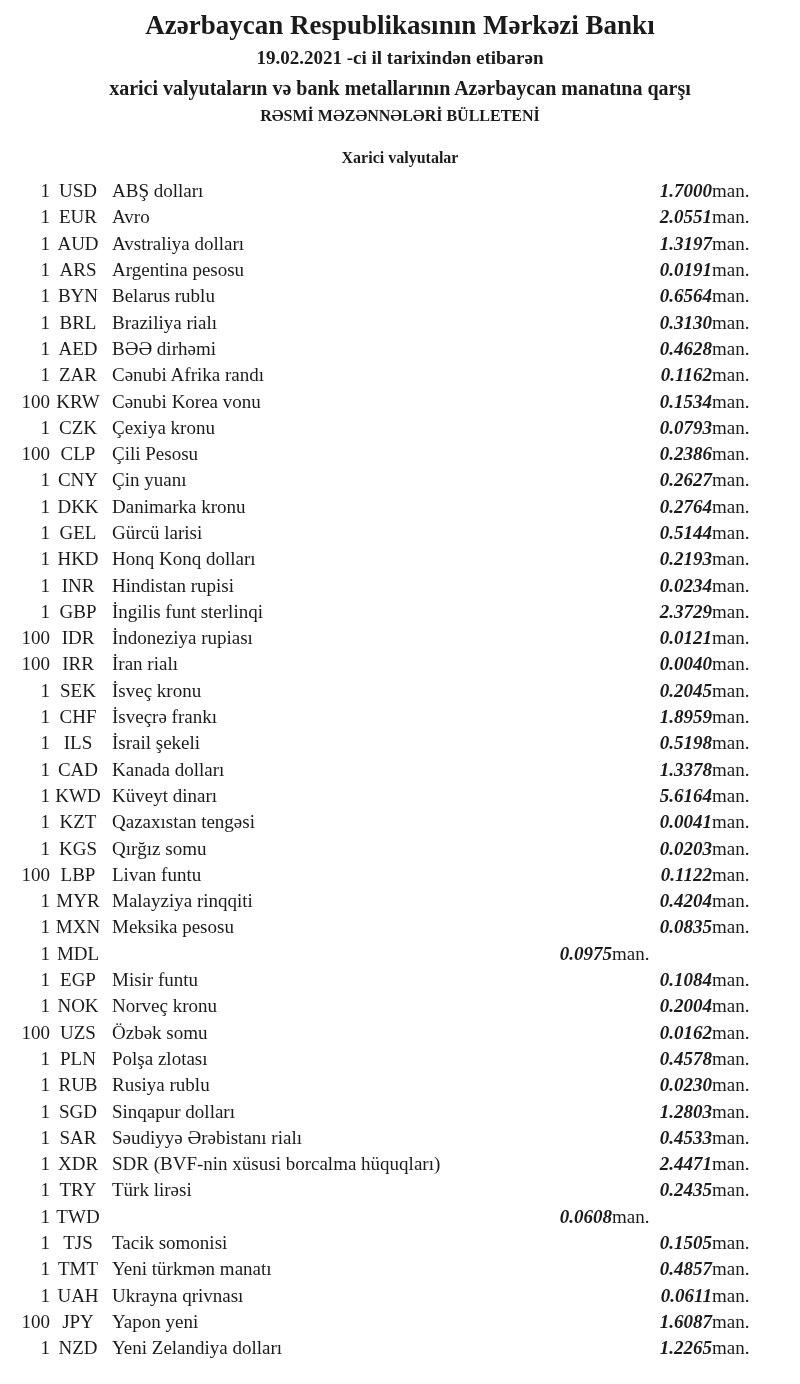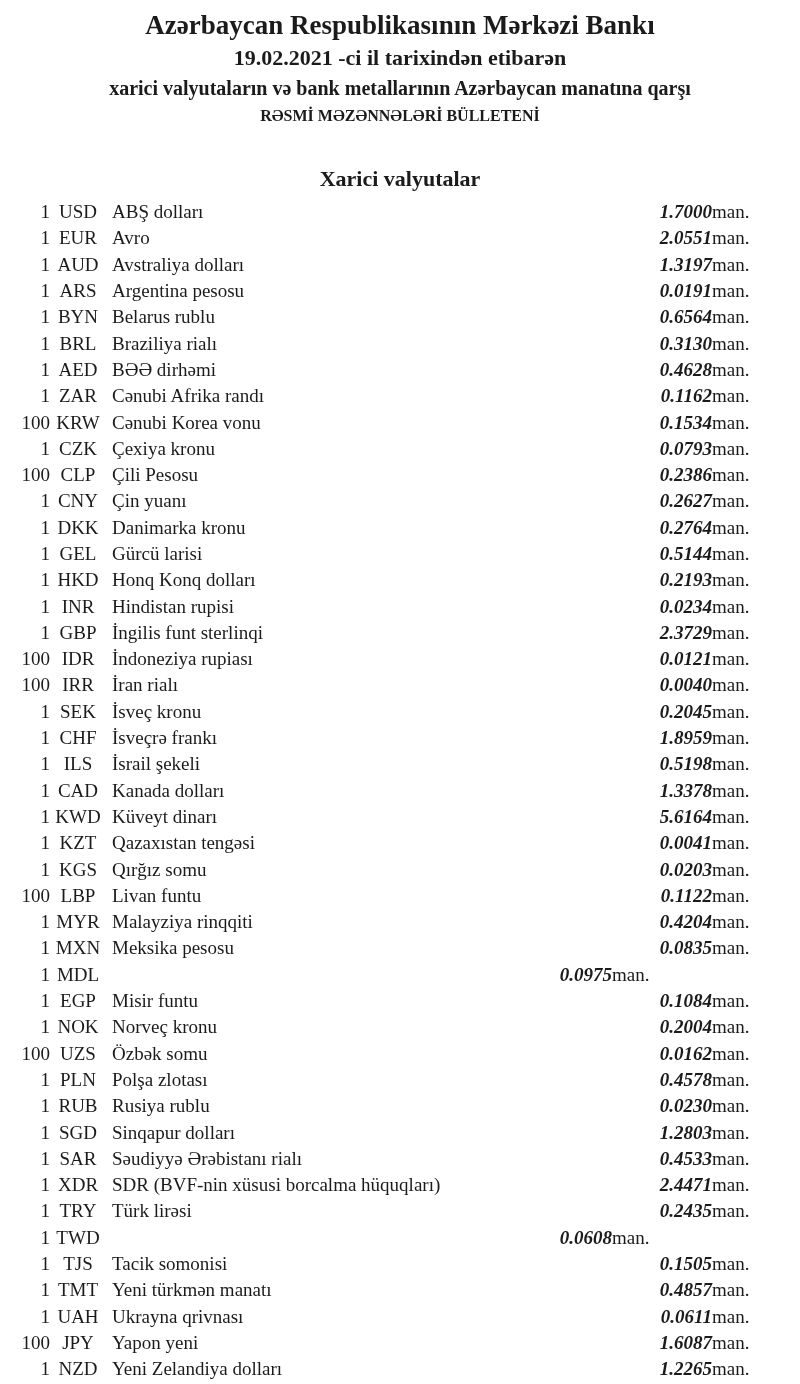--- a/index.html
+++ b/index.html
@@ -18,39 +18,39 @@
   }
   .doc-header { text-align: center; }
   .doc-title {
     margin-top: 10px;
     font-size: 27px;
     line-height: 30px;
     font-weight: bold;
   }
   .doc-date {
     margin-top: 4px;
-    font-size: 22px;
+    font-size: 19px;
     line-height: 28px;
     font-weight: bold;
   }
   .doc-subtitle {
     margin-top: 2px;
     font-size: 20px;
     line-height: 28px;
     font-weight: bold;
   }
   .doc-bulletin {
     font-size: 16px;
     line-height: 28px;
     font-weight: bold;
   }
   .section-title {
-    margin-top: 36px;
+    margin-top: 15px;
     text-align: center;
-    font-size: 22px;
+    font-size: 16px;
     line-height: 26px;
     font-weight: bold;
   }
   .rates {
     margin-top: 7px;
   }
   .row {
     display: grid;
     grid-template-columns: 50px 56px 1fr 100px 88px;
     height: 26.3px;

